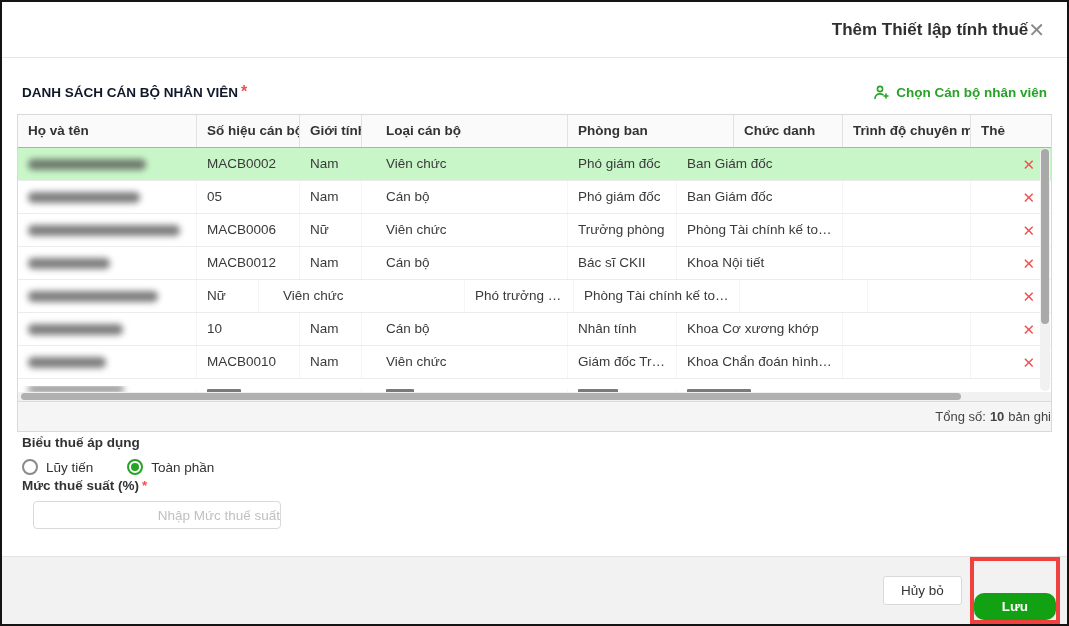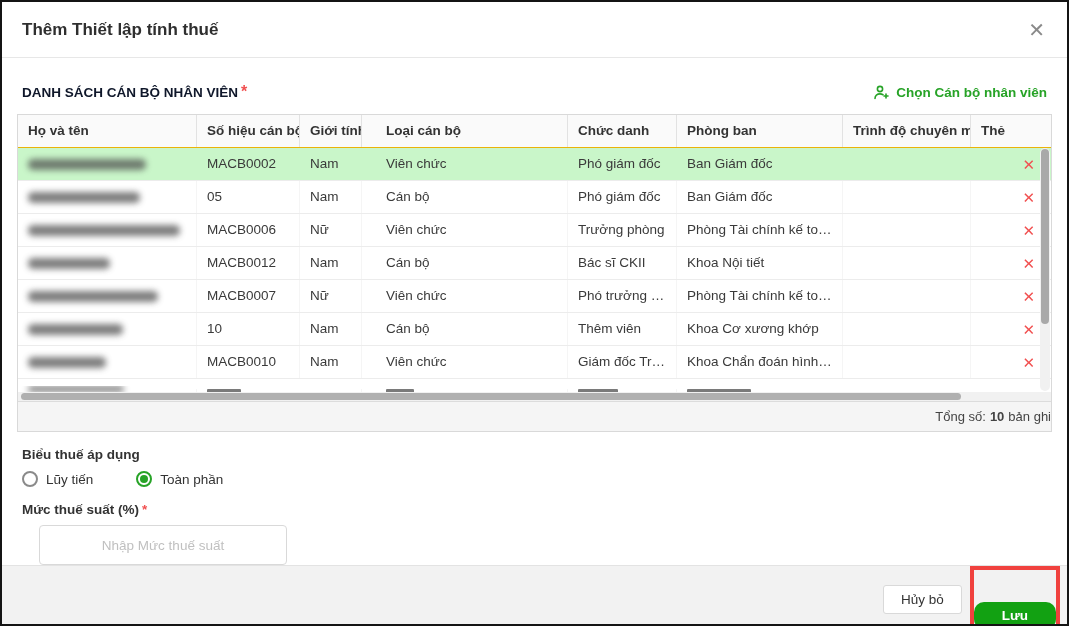--- a/index.html
+++ b/index.html
@@ -7,21 +7,21 @@
     --button-green:#12a112;
     --highlight-green:#c9f6c9;
     --delete-red:#f15050;
     --annotation-red:#f0413e;
   }
   *{box-sizing:border-box;margin:0;padding:0;}
   html,body{width:1069px;height:626px;background:#fff;}
   body{font-family:"Liberation Sans","DejaVu Sans",sans-serif;color:#333;}
   .dialog{position:relative;width:1069px;height:626px;border:2px solid #141414;background:#fff;display:flex;flex-direction:column;overflow:hidden;}
   
-  .dlg-header{height:56px;flex:0 0 56px;display:flex;align-items:center;justify-content:space-between;padding:0 22px 0 20px;border-bottom:1px solid #e7e7e7;}
+  .dlg-header{height:56px;flex:0 0 56px;display:flex;align-items:center;justify-content:flex-end;padding:0 22px 0 20px;border-bottom:1px solid #e7e7e7;}
   .dlg-title{font-size:17px;font-weight:bold;color:#2f2f2f;}
   .close-x{font-size:20px;color:#8a8a8a;cursor:pointer;line-height:1;}
   
   .dlg-body{flex:1;padding:25px 15px 0 15px;display:flex;flex-direction:column;}
   .section-row{display:flex;align-items:center;justify-content:space-between;padding:0 5px 0 5px;}
   .section-label{font-size:13.5px;font-weight:bold;color:#0f172a;}
   .req{color:#f15050;margin-left:3px;font-weight:bold;}
   .choose-link{display:flex;align-items:center;gap:6px;color:var(--accent-green);font-size:13.5px;font-weight:bold;cursor:pointer;}
   
   .tbl{margin-top:13px;border:1px solid #d9d9d9;background:#fff;}
@@ -50,27 +50,27 @@
   .tick{height:4px;background:#5a5a5a;opacity:.8;border-radius:1px;margin-bottom:-1px;filter:blur(.6px);}
   
   .vscroll{position:absolute;top:0;right:1px;bottom:10px;width:10px;background:#f1f1f1;border-radius:5px;}
   .vthumb{position:absolute;top:1px;left:1px;width:8px;height:175px;background:#a9a9a9;border-radius:4px;cursor:grab;}
   .hscroll{height:9px;background:#f1f1f1;position:relative;}
   .hthumb{position:absolute;top:1px;left:3px;height:7px;width:91%;background:#b0b0b0;border-radius:4px;cursor:grab;}
   
   .tbl-foot{height:30px;background:#f5f5f5;border-top:1px solid #dcdcdc;display:flex;align-items:center;padding-left:16px;font-size:13px;color:#444;justify-content:flex-end;}
   .tbl-foot b{margin:0 4px 0 4px;}
   
-  .form-label{margin-top:15px;font-size:13.5px;font-weight:bold;color:#333;padding-left:5px;}
-  .radio-row{display:flex;align-items:center;gap:43px;margin-top:9px;padding-left:5px;}
+  .form-label{margin-top:3px;font-size:13.5px;font-weight:bold;color:#333;padding-left:5px;}
+  .radio-row{display:flex;align-items:center;gap:34px;margin-top:9px;padding-left:5px;}
   .radio-opt{display:flex;align-items:center;gap:8px;font-size:13.5px;color:#333;cursor:pointer;}
   .radio-circle{width:16px;height:16px;border-radius:50%;border:2px solid #8a8a8a;position:relative;flex-shrink:0;background:#fff;}
   .radio-opt.checked .radio-circle{border-color:var(--accent-green);}
   .radio-opt.checked .radio-circle::after{content:"";position:absolute;top:2px;left:2px;width:8px;height:8px;border-radius:50%;background:var(--accent-green);}
-  .tax-input{margin-top:8px;margin-left:22px;width:248px;height:40px;border:1px solid #d9d9d9;border-radius:4px;font-size:13.5px;color:#333;text-align:center;font-family:inherit;outline:none;}
+  .tax-input{margin-top:8px;margin-left:16px;width:248px;height:28px;border:1px solid #d9d9d9;border-radius:4px;font-size:13.5px;color:#333;text-align:right;font-family:inherit;outline:none;}
   .tax-input::placeholder{color:#c0c0c0;}
   
   .dlg-footer{flex:0 0 46px;background:#f2f2f2;border-top:1px solid #e3e3e3;display:flex;align-items:center;justify-content:flex-end;padding-right:7px;gap:8px;}
   .btn-cancel{background:#fff;border:1px solid #d9d9d9;border-radius:3px;padding:6px 17px;font-size:13.5px;color:#333;cursor:pointer;font-family:inherit;}
   .annotation-box{border:4px solid var(--annotation-red);display:flex;}
   .btn-save{background:var(--button-green);border:none;border-radius:10px;padding:6px 28px;font-size:13.5px;font-weight:bold;color:#fff;cursor:pointer;font-family:inherit;margin-top:32px;}
 </style>
 </head>
 <body>
 
@@ -99,22 +99,22 @@
       </div>
     </div>
 
     <div class="tbl">
       <div class="tbl-head">
         <div class="th c-name">Họ và tên</div>
         <div class="th c-code">Số hiệu cán bộ</div>
         <div class="th c-gender">Giới tính</div>
         <div class="th c-type">Loại cán bộ</div>
         <div class="th c-pos">Chức vụ</div>
+        <div class="th c-dept">Phòng ban</div>
         <div class="th c-title">Chức danh</div>
-        <div class="th c-dept">Phòng ban</div>
         <div class="th c-qual">Trình độ chuyên môn</div>
         <div class="th c-card" style="justify-content:flex-start;">Thẻ</div>
       </div>
 
       <div class="tbl-body">
         <div id="rows-container">
             <div class="tr row-selected">
     <div class="td c-name">
                 <div class="blur-name" style="width: 118px;"></div>
               </div>
@@ -171,40 +171,39 @@
     <div class="td c-dept">Khoa Nội tiết</div>
     <div class="td c-qual"></div>
     <div class="td c-card">
                 <span class="del-x">✕</span>
               </div>
   </div>
             <div class="tr">
     <div class="td c-name">
                 <div class="blur-name" style="width: 130px;"></div>
               </div>
-    <div class="td c-code">MACB0007</div>
     <div class="td c-gender">Nữ</div>
     <div class="td c-type">Viên chức</div>
     <div class="td c-pos"></div>
     <div class="td c-title">Phó trưởng …</div>
     <div class="td c-dept">Phòng Tài chính kế to…</div>
     <div class="td c-qual"></div>
     <div class="td c-card">
                 <span class="del-x">✕</span>
               </div>
   </div>
             <div class="tr">
     <div class="td c-name">
                 <div class="blur-name" style="width: 95px;"></div>
               </div>
     <div class="td c-code">10</div>
     <div class="td c-gender">Nam</div>
     <div class="td c-type">Cán bộ</div>
     <div class="td c-pos"></div>
-    <div class="td c-title">Thêm viên</div>
+    <div class="td c-title">Nhân tính</div>
     <div class="td c-dept">Khoa Cơ xương khớp</div>
     <div class="td c-qual"></div>
     <div class="td c-card">
                 <span class="del-x">✕</span>
               </div>
   </div>
             <div class="tr">
     <div class="td c-name">
                 <div class="blur-name" style="width: 78px;"></div>
               </div>

